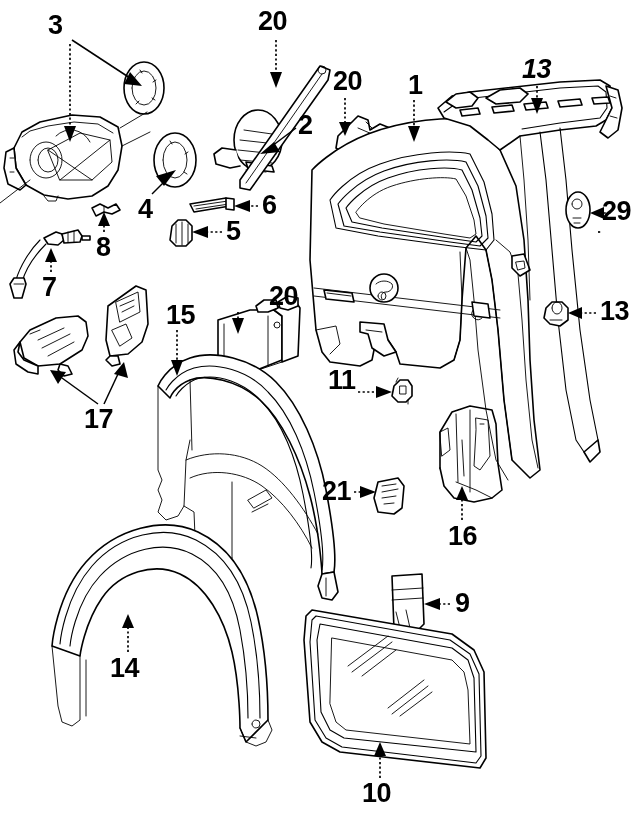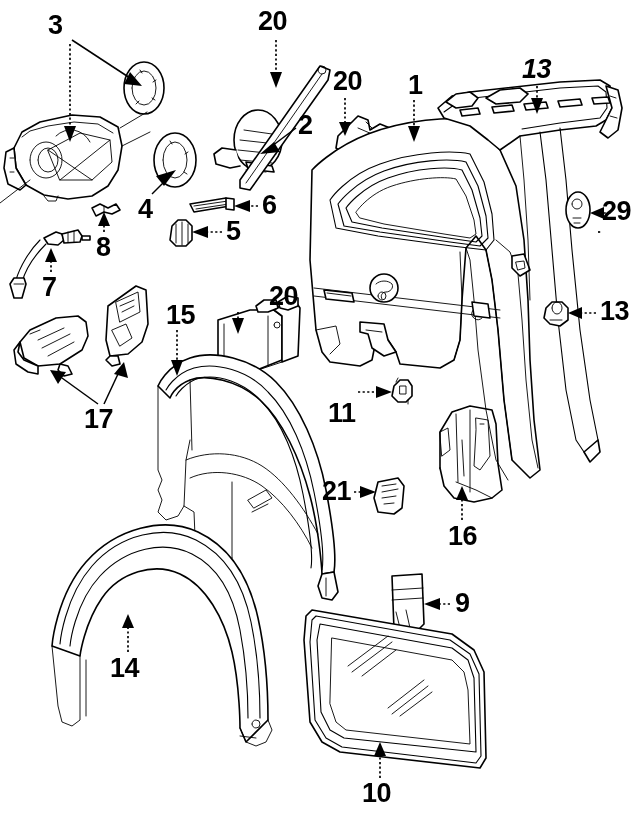--- a/index.html
+++ b/index.html
@@ -486,20 +486,20 @@
 <div class="callout-label" style="left:138px; top:196px;">4</div>
 <div class="callout-label" style="left:602px; top:198px;">29</div>
 <div class="callout-label" style="left:262px; top:192px;">6</div>
 <div class="callout-label" style="left:226px; top:218px;">5</div>
 <div class="callout-label" style="left:96px;  top:234px;">8</div>
 <div class="callout-label" style="left:42px;  top:274px;">7</div>
 <div class="callout-label" style="left:600px; top:298px;">13</div>
 <div class="callout-label" style="left:222px; top:283px;margin-left:47px;">20</div>
 <div class="callout-label" style="left:166px; top:302px;text-align:right;">15</div>
 <div class="callout-label" style="left:84px;  top:406px;text-align:right;">17</div>
-<div class="callout-label" style="left:328px; top:400px;">11</div>
+<div class="callout-label" style="left:328px; top:367px;">11</div>
 <div class="callout-label" style="left:322px; top:478px;">21</div>
 <div class="callout-label" style="left:448px; top:523px;">16</div>
 <div class="callout-label" style="left:455px; top:590px;">9</div>
 <div class="callout-label" style="left:110px; top:655px;">14</div>
 <div class="callout-label" style="left:362px; top:780px;">10</div>
 
 </div>
 
 </body></html>

